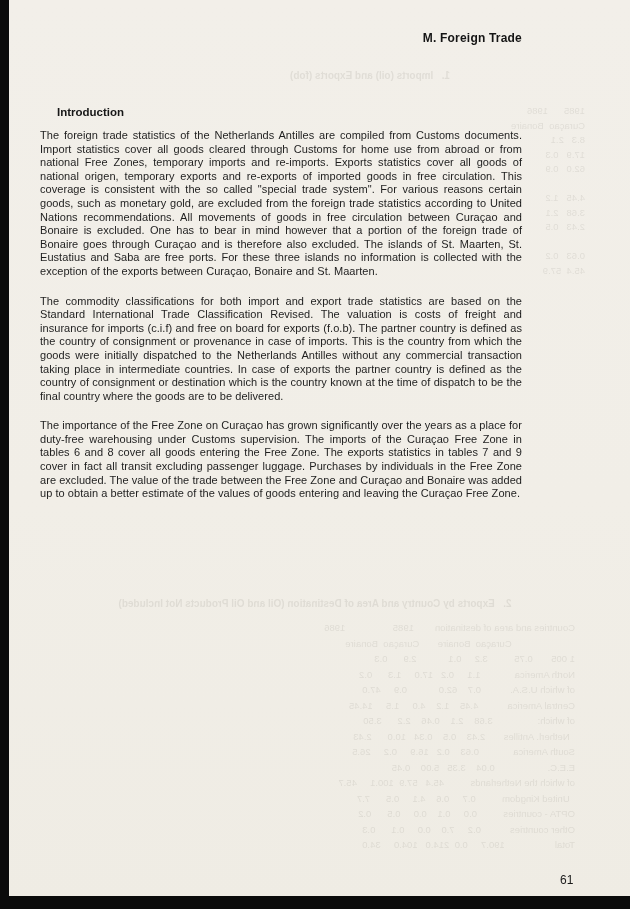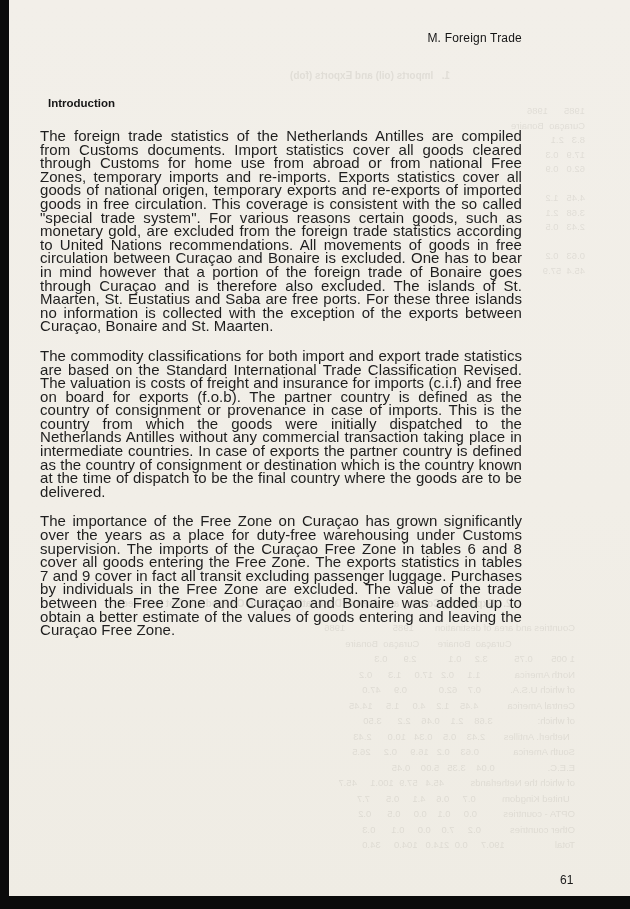--- a/index.html
+++ b/index.html
@@ -15,45 +15,45 @@
 
   
   .edge-left   { position: absolute; left: 0; top: 0; width: 9px; height: 100%; background: #0b0b0b; }
   .edge-bottom { position: absolute; left: 0; bottom: 0; width: 100%; height: 13px; background: #0b0b0b; }
 
   .header {
     position: absolute;
     top: 31px;
     right: 108px;
     font-size: 12px;
-    font-weight: 400;
+    font-weight: 700;
     letter-spacing: 0.2px;
     color: #151515;
   }
 
   .section-title {
     position: absolute;
     top: 89px;
     left: 40px;
-    margin: 8px;
+    margin: 17px;
     font-size: 11.5px;
     font-weight: 700;
     color: #171717;
     text-align: center;
   }
 
   .body-text {
     position: absolute;
     top: 129px;
     left: 40px;
     width: 482px;
   }
   .body-text p {
     margin: 0 0 16px 0;
-    font-size: 15px;
+    font-size: 11px;
     line-height: 13.6px;
     text-align: justify;
     color: #1e1e1e;
     letter-spacing: 0.05px;
   }
 
   .page-number {
     position: absolute;
     top: 857px;
     left: 560px;

